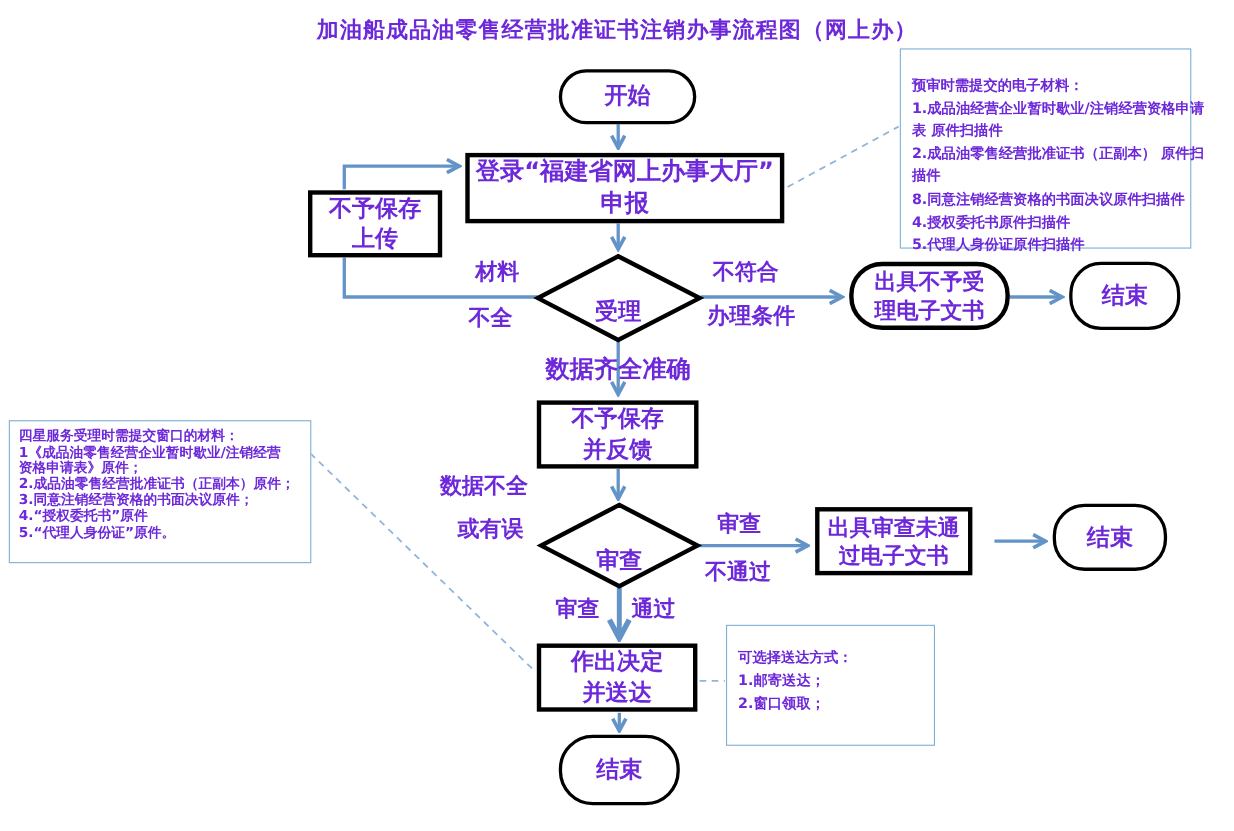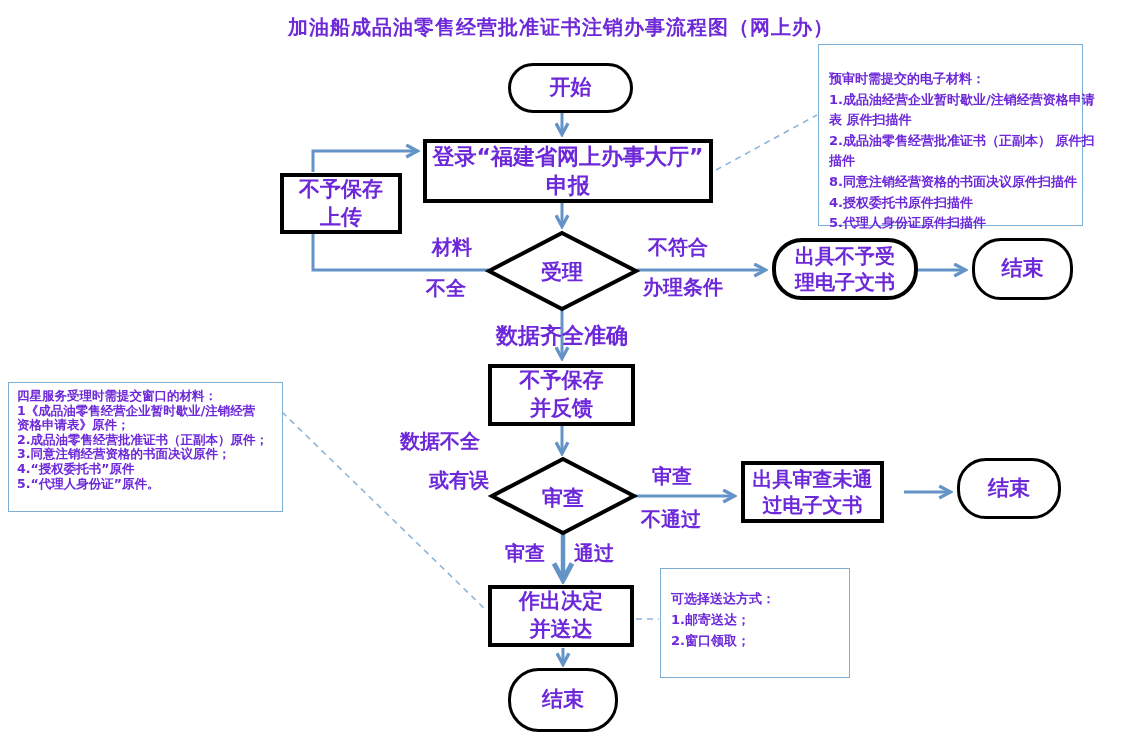--- a/index.html
+++ b/index.html
@@ -15,21 +15,21 @@
   }
   .node {
     position:absolute; background:#fff; border:4px solid #000;
     display:flex; align-items:center; justify-content:center;
     text-align:center; font-weight:bold; font-size:21px; line-height:1.32;
     white-space:pre-line; z-index:2; box-sizing:border-box;
   }
   .oval { border-width:3.5px; }
   .diamond-label {
     position:absolute; z-index:2; font-weight:bold; font-size:21px;
-    text-align:center; background:transparent;
+    text-align:center; background:transparent;margin-top:11px;
   }
   .edge-label {
     position:absolute; z-index:3; font-weight:bold; font-size:20px;
     white-space:nowrap;
   }
   .annotation {
     position:absolute; border:1.5px solid #7bafd4; background:#fff;
     font-weight:bold; z-index:2; box-sizing:border-box;
   }
   .annotation .line { white-space:nowrap; }
@@ -110,21 +110,21 @@
 并送达</div>
 
   <div class="node oval" style="left:508px; top:668px; width:110px; height:64px; border-radius:31px;">结束</div>
 
   <div class="edge-label" style="left:416px; top:234px;margin-left:16px;">材料</div>
   <div class="edge-label" style="left:426px; top:275px;">不全</div>
   <div class="edge-label" style="left:648px; top:234px;">不符合</div>
   <div class="edge-label" style="left:643px; top:274px;">办理条件</div>
   <div class="edge-label" style="left:496px; top:321px; font-size:22px;">数据齐全准确</div>
   <div class="edge-label" style="left:400px; top:428px;">数据不全</div>
-  <div class="edge-label" style="left:429px; top:467px;">或有误</div>
+  <div class="edge-label" style="left:416px; top:467px;">或有误</div>
   <div class="edge-label" style="left:652px; top:463px;">审查</div>
   <div class="edge-label" style="left:641px; top:506px;">不通过</div>
   <div class="edge-label" style="left:505px; top:540px;">审查</div>
   <div class="edge-label" style="left:574px; top:540px;">通过</div>
 
   <div class="annotation" id="anno-pre">
     <div class="line">预审时需提交的电子材料：</div>
     <div class="line">1.成品油经营企业暂时歇业/注销经营资格申请</div>
     <div class="line">表 原件扫描件</div>
     <div class="line">2.成品油零售经营批准证书（正副本） 原件扫</div>

